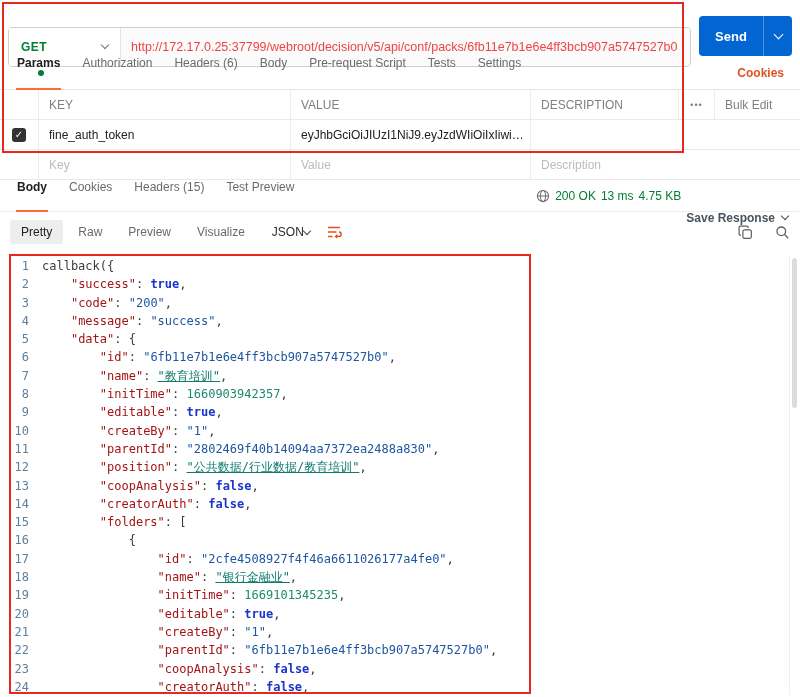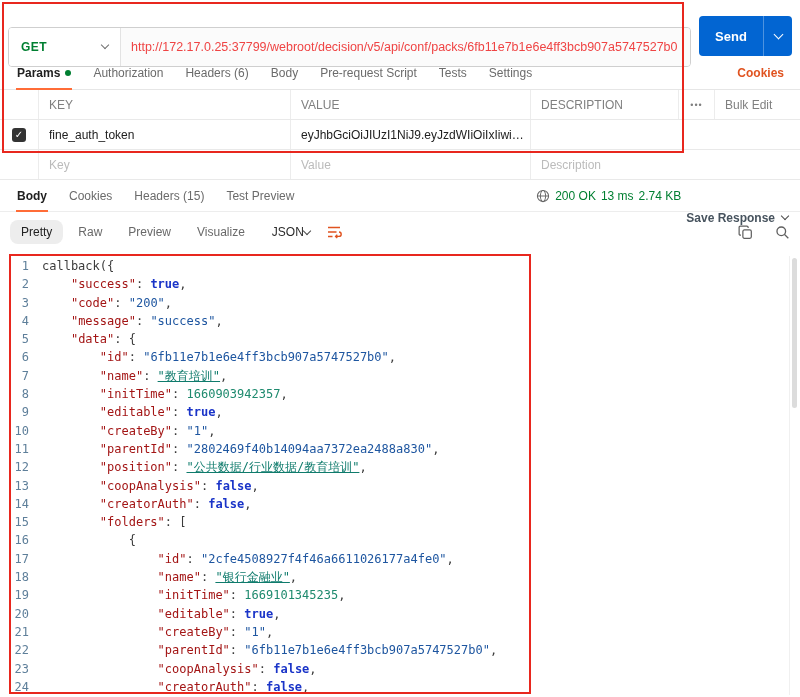--- a/index.html
+++ b/index.html
@@ -23,21 +23,21 @@
     border-radius:0 4px 4px 0; cursor:pointer; display:flex; align-items:center; justify-content:center; }
   .chev { display:inline-block; width:6px; height:6px; border-right:1.5px solid #707070; border-bottom:1.5px solid #707070;
     transform:rotate(45deg); margin-top:-3px; }
   .chev.white { border-color:#fff; width:7px; height:7px; }
   .chev.dark { border-color:#4A4A4A; }
 
   
   .req-tabs-row { height:34px; display:flex; align-items:stretch; justify-content:space-between;
     padding:0 6px; border-bottom:1px solid #E6E6E6; }
   .tabs { display:flex; align-items:stretch; }
-  .tab { display:flex; align-items:center; padding:0 11px; color:#6B6B6B; cursor:pointer; position:relative; }
+  .tab { display:flex; align-items:center; padding:0 11px; color:#6B6B6B; cursor:pointer; position:relative;flex-direction:column; }
   .tab.active { color:#212121; font-weight:bold; }
   .tab.active::after { content:''; position:absolute; left:10px; right:10px; bottom:-1px; height:2px; background:#FF6C37; }
   .green-dot { width:6px; height:6px; border-radius:50%; background:#007F31; display:inline-block; margin-left:5px; }
   .cookies-link { display:flex; align-items:center; color:#E05320; padding:0 10px; cursor:pointer; font-weight:bold; }
 
   
   .p-row { display:flex; height:30px; border-bottom:1px solid #E9E9E9; align-items:stretch; }
   .cell { display:flex; align-items:center; padding:0 10px; border-left:1px solid #ECECEC; overflow:hidden; white-space:nowrap; }
   .cell:first-child { border-left:none; }
   .col-check { width:38px; justify-content:center; padding:0; }
@@ -54,21 +54,21 @@
   
   .resp-meta { height:32px; display:flex; align-items:stretch; justify-content:space-between;
     padding:0 6px; border-bottom:1px solid #EDEDED; }
   .resp-right { display:flex; align-items:center; gap:5px; padding-right:6px; }
   .stat { color:#007F31; }
   .save-resp { display:flex; align-items:center; gap:7px; color:#47535E; font-weight:bold; cursor:pointer;margin-top:44px; }
 
   
   .resp-toolbar { height:40px; display:flex; align-items:center; justify-content:space-between; padding:0 10px; }
   .view-group { display:flex; align-items:center; }
-  .pill { padding:5px 11px; border-radius:8px; color:#696969; cursor:pointer; }
+  .pill { padding:5px 11px; border-radius:3px; color:#696969; cursor:pointer; }
   .pill.active { background:#EDEDED; color:#212121; }
   .fmt-select { display:flex; align-items:center; margin-left:16px; cursor:pointer; color:#2B2B2B; }
   .wrap-icon { margin-left:16px; display:flex; align-items:center; cursor:pointer; }
   .tool-icons { display:flex; align-items:center; gap:22px; }
   .icon-btn { cursor:pointer; display:flex; align-items:center; }
 
   
   .code-area { display:flex; height:445px; padding-top:5px;
     font-family:"DejaVu Sans Mono", monospace; font-size:12px; line-height:18.3px; }
   .gutter { width:42px; text-align:right; padding-right:13px; color:#5E7F9A; user-select:none; flex:none; }
@@ -184,21 +184,21 @@
     <div class="resp-right">
       <span class="icon-btn">
         <svg width="14" height="14" viewBox="0 0 16 16">
             <circle cx="8" cy="8" r="6.4" fill="none" stroke="#666" stroke-width="1.2"></circle>
             <ellipse cx="8" cy="8" rx="3" ry="6.4" fill="none" stroke="#666" stroke-width="1.1"></ellipse>
             <path d="M1.6 8h12.8" stroke="#666" stroke-width="1.1"></path>
           </svg>
       </span>
       <span class="stat">200 OK</span>
       <span class="stat">13 ms</span>
-      <span class="stat">2.74 KB</span>
+      <span class="stat">4.75 KB</span>
       <span class="save-resp">
         <span>Save Response</span>
         <span class="chev dark"></span>
       </span>
     </div>
   </div>
 
   <div class="resp-toolbar">
     <div class="view-group">
       <span id="view-tabs" style="display:flex;align-items:center;gap:4px;">

